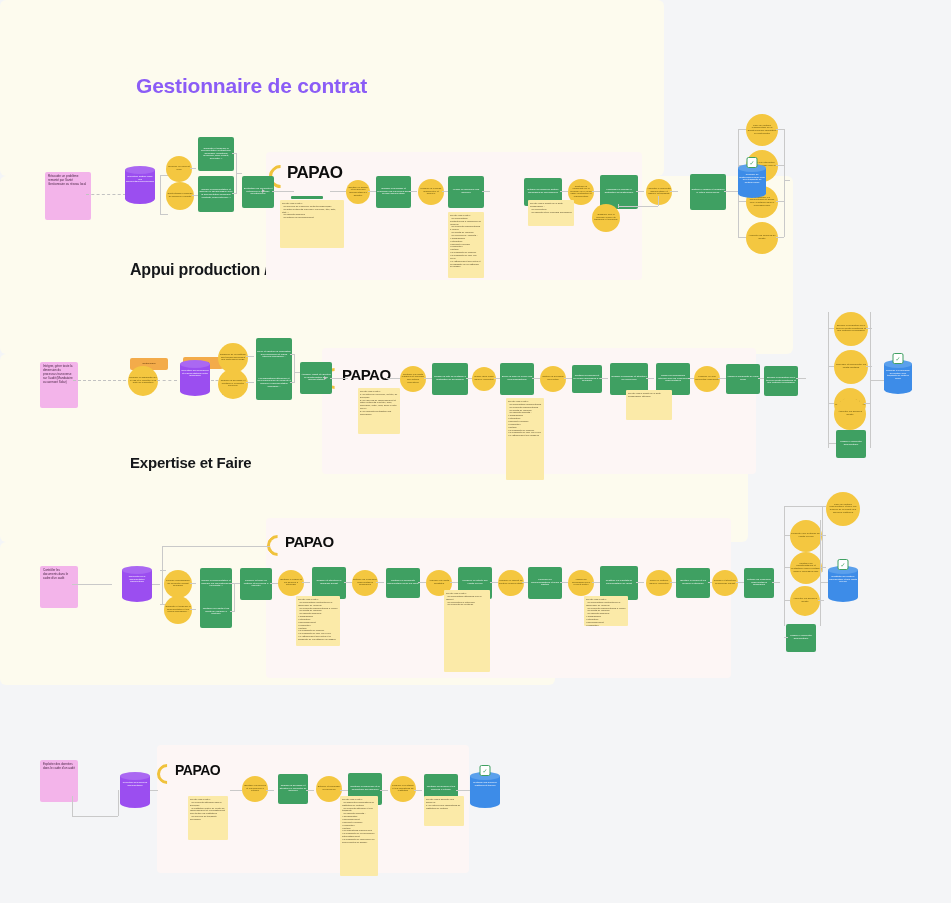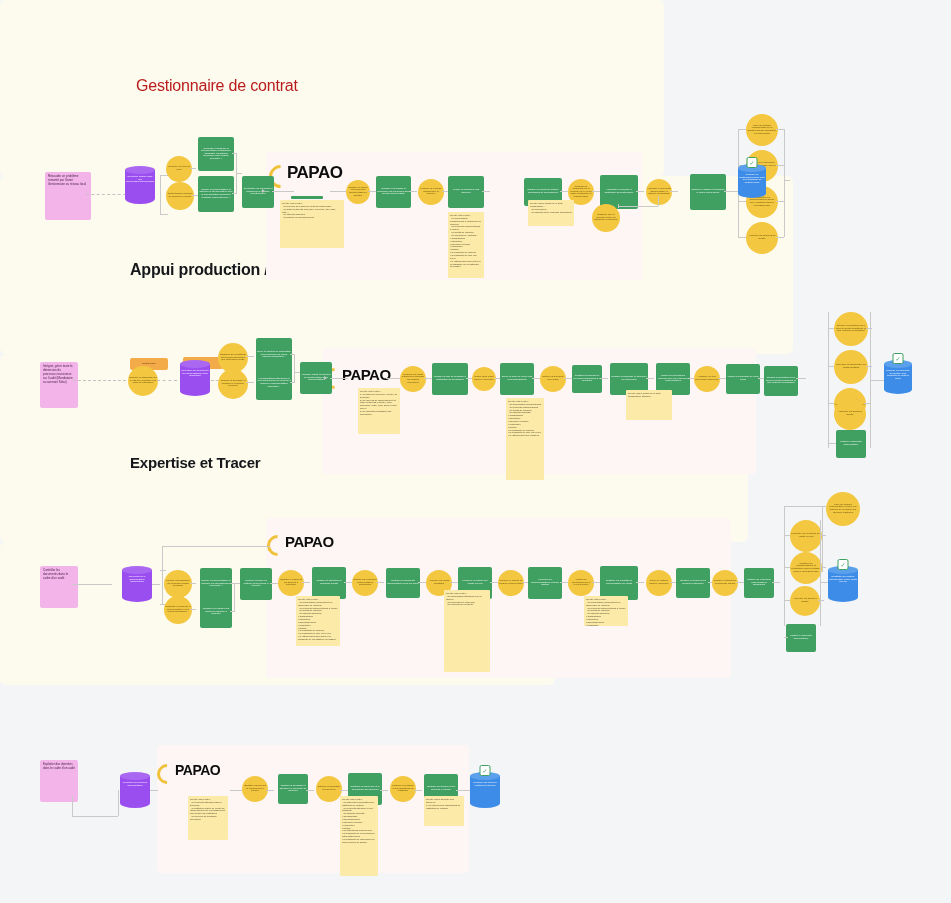--- a/index.html
+++ b/index.html
@@ -27,23 +27,23 @@
     color:#15171a;
     letter-spacing:-0.2px;
     white-space:nowrap;
   }
   .board-title{
     position:absolute;
     background:#fdfbee;
     border-radius:8px;
     display:flex;align-items:center;
     padding:0 14px;
-    font-weight:400;
-    font-size:16px;
-    color:#b91c1c;
+    font-weight:700;
+    font-size:21px;
+    color:#8b5cf6;
     letter-spacing:-0.2px;
     white-space:nowrap;
   }
 
   
   .papao-frame{
     position:absolute;
     background:#fdf6f5;
     border-radius:4px;
   }
@@ -172,21 +172,21 @@
 <body>
 
 <div id="canvas">
     <div class="board-title" style="left: 122px; top: 68px; width: 203px; height: 36px;">Gestionnaire de contrat</div>
     <div class="lane-panel" style="left: 118px; top: 110px; width: 664px; height: 176px;"></div>
     <div class="lane-title" style="left: 118px; top: 252px; width: 400px; height: 36px; font-size: 16px;">Appui production / métier / gestion</div>
     <div class="papao-frame" style="left: 266px; top: 152px; width: 376px; height: 128px;"></div>
     <div class="papao-label" style="left: 287px; top: 163px; font-size: 17px;">PAPAO</div>
     <div class="papao-arc" style="left: 269px; top: 165px; width: 17px; height: 17px;"></div>
     <div class="lane-panel" style="left: 120px; top: 298px; width: 793px; height: 178px;"></div>
-    <div class="lane-title" style="left: 118px; top: 444px; width: 290px; height: 36px; font-size: 15px;">Expertise et Tracer</div>
+    <div class="lane-title" style="left: 118px; top: 444px; width: 290px; height: 36px; font-size: 15px;">Expertise et Faire</div>
     <div class="papao-frame" style="left: 322px; top: 348px; width: 434px; height: 126px;"></div>
     <div class="papao-label" style="left: 342px; top: 366px; font-size: 15px;">PAPAO</div>
     <div class="papao-arc" style="left: 324px; top: 368px; width: 15px; height: 15px;"></div>
     <div class="lane-panel" style="left: 120px; top: 497px; width: 748px; height: 188px;"></div>
     <div class="papao-frame" style="left: 266px; top: 518px; width: 465px; height: 160px;"></div>
     <div class="papao-label" style="left: 285px; top: 533px; font-size: 15px;">PAPAO</div>
     <div class="papao-arc" style="left: 267px; top: 535px; width: 15px; height: 15px;"></div>
     <div class="lane-panel" style="left: 38px; top: 735px; width: 555px; height: 143px;"></div>
     <div class="papao-frame" style="left: 157px; top: 745px; width: 312px; height: 128px;"></div>
     <div class="papao-label" style="left: 175px; top: 762px; font-size: 14px;">PAPAO</div>

